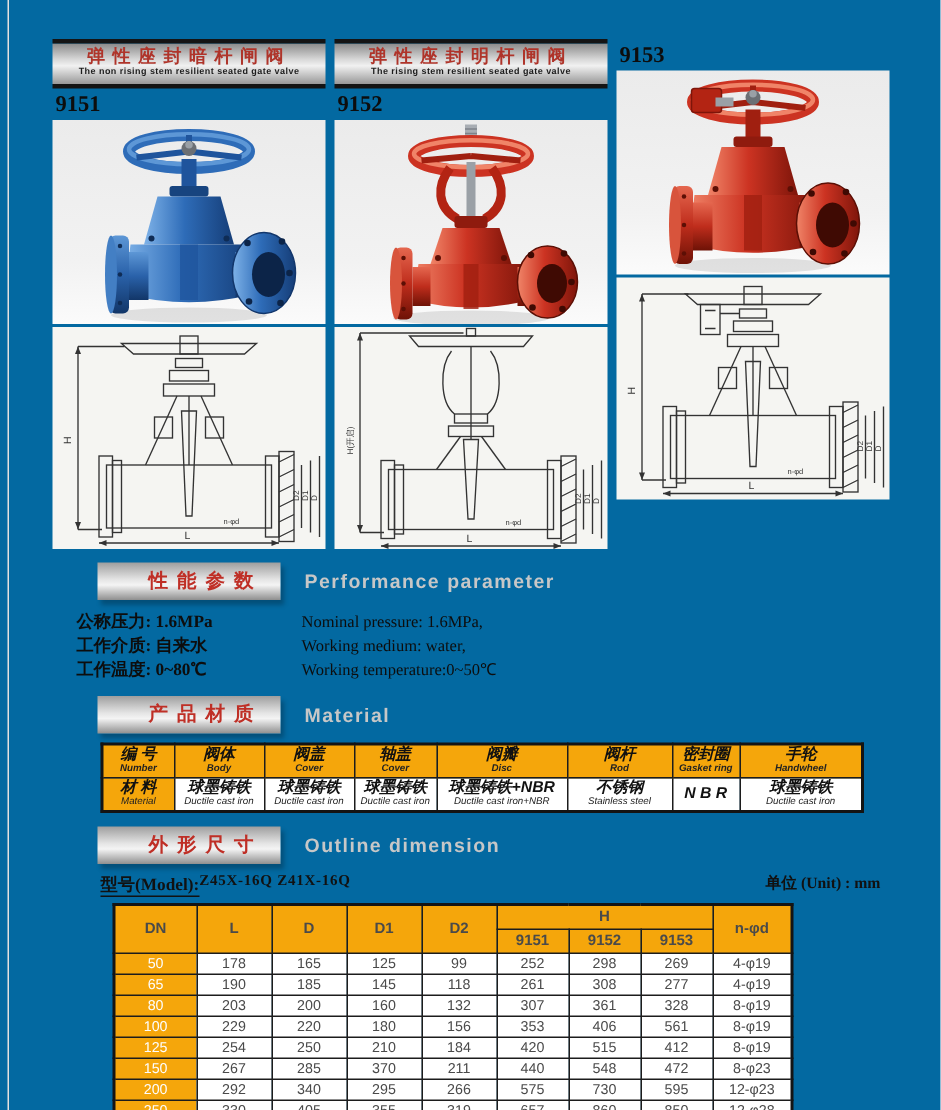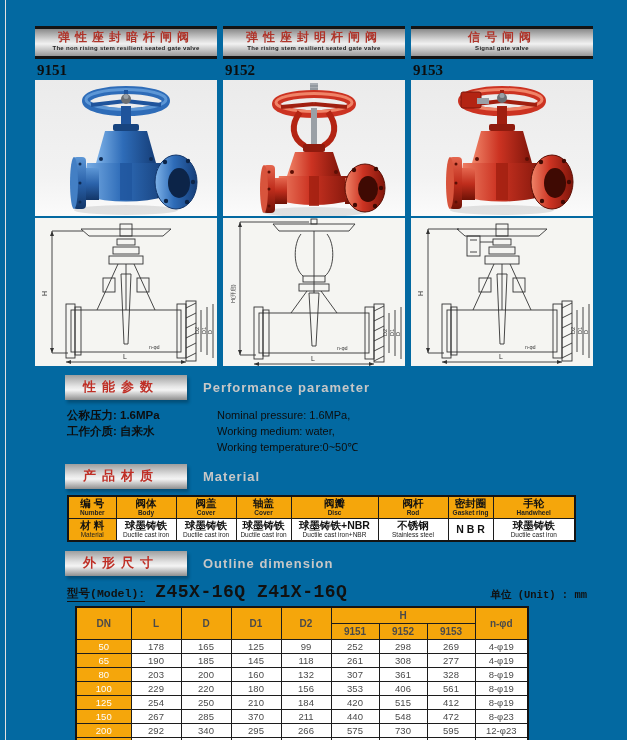--- a/index.html
+++ b/index.html
@@ -17,46 +17,46 @@
   .hdr-cn{font-size:12px;font-weight:bold;color:#af342a;letter-spacing:5px;line-height:14px;white-space:nowrap;}
   .hdr-en{font-size:6px;font-weight:bold;color:#1c1c1c;letter-spacing:.3px;line-height:8px;white-space:nowrap;}
   .code{font-family:"Liberation Serif",serif;font-weight:bold;font-size:15px;color:#0d0d0d;padding:3px 2px 2px;height:16px;}
   .photo{height:136px;background:linear-gradient(180deg,#ebebeb 0%,#f2f2f2 70%,#fbfbfb 100%);}
   .photo svg,.drawing svg{display:block;}
   .drawing{height:148px;background:#f5f5f2;margin-top:2px;}
 
   
   .section{margin-top:9px;}
   .badge-row{display:flex;align-items:center;margin-left:30px;}
-  .badge{display:inline-block;min-width:92px;text-align:left;padding:3px 12px 4px 18px;
+  .badge{display:inline-block;min-width:92px;text-align:right;padding:3px 12px 4px 18px;
          background:linear-gradient(180deg,#9e9e9e 0%,#e4e4e4 45%,#f4f4f4 60%,#8f8f8f 100%);
          color:#bf2f26;font-weight:bold;font-size:13px;letter-spacing:6px;
          box-shadow:2px 3px 3px rgba(0,0,0,.25);}
   .badge-en{margin-left:16px;color:#c7c7c7;font-weight:bold;font-size:13px;letter-spacing:1px;}
 
   
-  .perf{margin:7px 0 0 32px;display:flex;font-family:Liberation Sans, sans-serif;}
+  .perf{margin:7px 0 0 16px;display:flex;font-family:Liberation Serif, serif;}
   .perf-cn{width:150px;font-weight:bold;font-size:11.5px;line-height:16px;color:#0d0d0d;}
   .perf-en{font-size:11px;line-height:16px;color:#0d0d0d;}
   .perf-cn div,.perf-en div{white-space:nowrap;}
 
   
   .mat-table{border-collapse:collapse;margin:6px 0 0 32px;table-layout:fixed;border:2px solid #141414;}
-  .mat-table th,.mat-table td{border:1px solid #1c1c1c;padding:1px 2px;text-align:center;vertical-align:middle;}
+  .mat-table th,.mat-table td{border:1px solid #1c1c1c;padding:1px 2px;text-align:center;vertical-align:middle;font-style:italic;}
   .mat-table th{background:#f5a60b;}
   .mat-table td{background:#fff;}
   .mat-table td.first{background:#f5a60b;}
   .mat-table .cn{display:block;font-size:10.5px;font-weight:bold;line-height:11px;color:#111;white-space:nowrap;}
   .mat-table .en{display:block;font-size:6.5px;line-height:8px;color:#222;white-space:nowrap;}
 
   
-  .model-row{display:flex;align-items:flex-end;margin:6px 0 0 32px;width:520px;
-             font-family:Liberation Mono, monospace;}
+  .model-row{display:flex;align-items:flex-start;margin:6px 0 0 32px;width:520px;
+             font-family:Liberation Serif, serif;}
   .model-label{font-weight:bold;font-size:11.5px;border-bottom:1px solid #111;}
-  .models{font-weight:bold;font-size:18px;margin-left:10px;letter-spacing:.5px;}
+  .models{font-weight:bold;font-size:10px;letter-spacing:.5px;}
   .unit{margin-left:auto;font-weight:bold;font-size:10.5px;}
   .dim-table{border-collapse:collapse;margin:4px 0 0 40px;table-layout:fixed;border:2px solid #141414;}
   .dim-table th,.dim-table td{border:1px solid #1c1c1c;text-align:center;padding:0;}
   .dim-table th{background:#f5a60b;color:#4a4a4a;font-weight:bold;font-size:10px;height:15px;}
   .dim-table td{height:13px;background:#fff;color:#4a4a4a;font-size:9.5px;line-height:13px;}
   .dim-table td.dn{background:#f5a60b;color:#fdfdfd;}
 </style>
 </head>
 <body>
 
@@ -245,24 +245,20 @@
               <text x="164" y="118" font-size="5.5" transform="rotate(-90 164 118)">D2</text>
               <text x="170.5" y="118" font-size="5.5" transform="rotate(-90 170.5 118)">D1</text>
               <text x="176.5" y="118" font-size="5.5" transform="rotate(-90 176.5 118)">D</text>
               <text x="114" y="132" font-size="5">n-φd</text>
             </g>
           </svg>
         </div>
       </div>
 
       <div class="col">
-        <div class="hdr">
-          <div class="hdr-cn">信号闸阀</div>
-          <div class="hdr-en">Signal gate valve</div>
-        </div>
         <div class="code">9153</div>
         <div class="photo">
           <svg width="182" height="136" viewBox="0 0 182 136">
             <ellipse cx="91" cy="130" rx="52" ry="5" fill="rgba(0,0,0,0.10)"></ellipse>
             <ellipse cx="91" cy="21" rx="40" ry="11" fill="none" stroke="#cc3322" stroke-width="8"></ellipse>
             <ellipse cx="91" cy="19.5" rx="40" ry="10" fill="none" stroke="#f08468" stroke-width="3"></ellipse>
             <path d="M91,21 L56,25 M91,21 L126,25 M91,21 L91,10" stroke="#a01f10" stroke-width="4" fill="none"></path>
             <circle cx="91" cy="18" r="5" fill="#6b6f74"></circle>
               <circle cx="91" cy="15.5" r="2.5" fill="#9aa0a6"></circle>
             <rect x="50" y="12" width="20" height="16" rx="2" fill="#b32413" stroke="#7e150a"></rect>
@@ -341,20 +337,21 @@
 
     <div class="section">
       <div class="badge-row">
         <span class="badge">性能参数</span>
         <span class="badge-en">Performance parameter</span>
       </div>
       <div class="perf">
         <div class="perf-cn">
           <div>公称压力: 1.6MPa</div>
           <div>工作介质: 自来水</div>
+          <div>工作温度: 0~80℃</div>
         </div>
         <div class="perf-en">
           <div>Nominal pressure: 1.6MPa,</div>
           <div>Working medium: water,</div>
           <div>Working temperature:0~50℃</div>
         </div>
       </div>
     </div>
 
     <div class="section">

